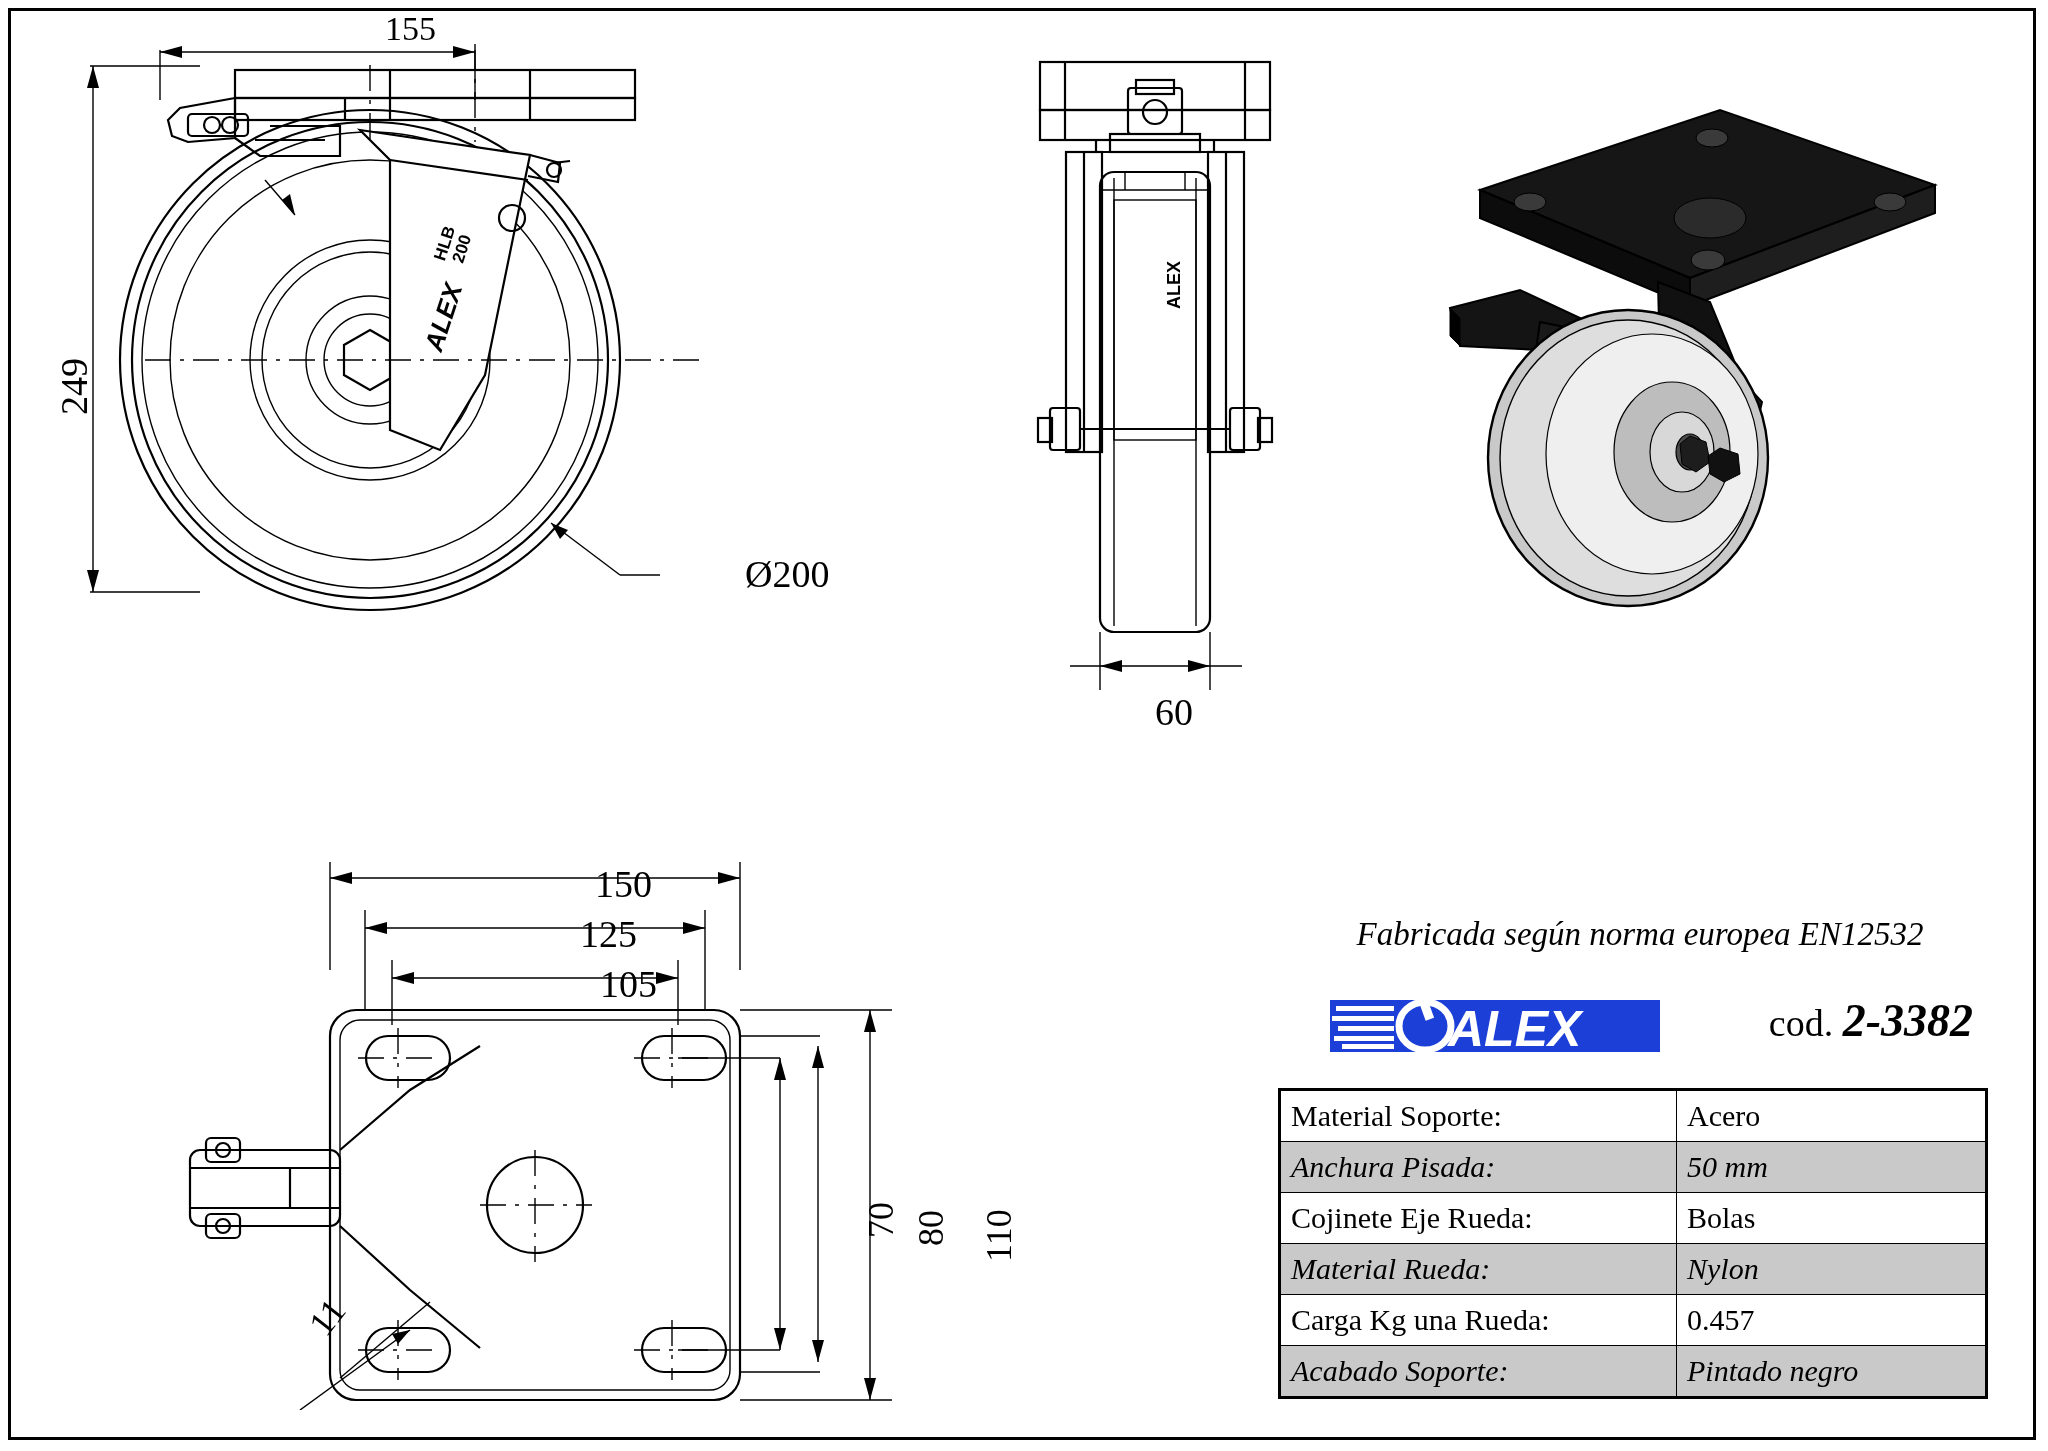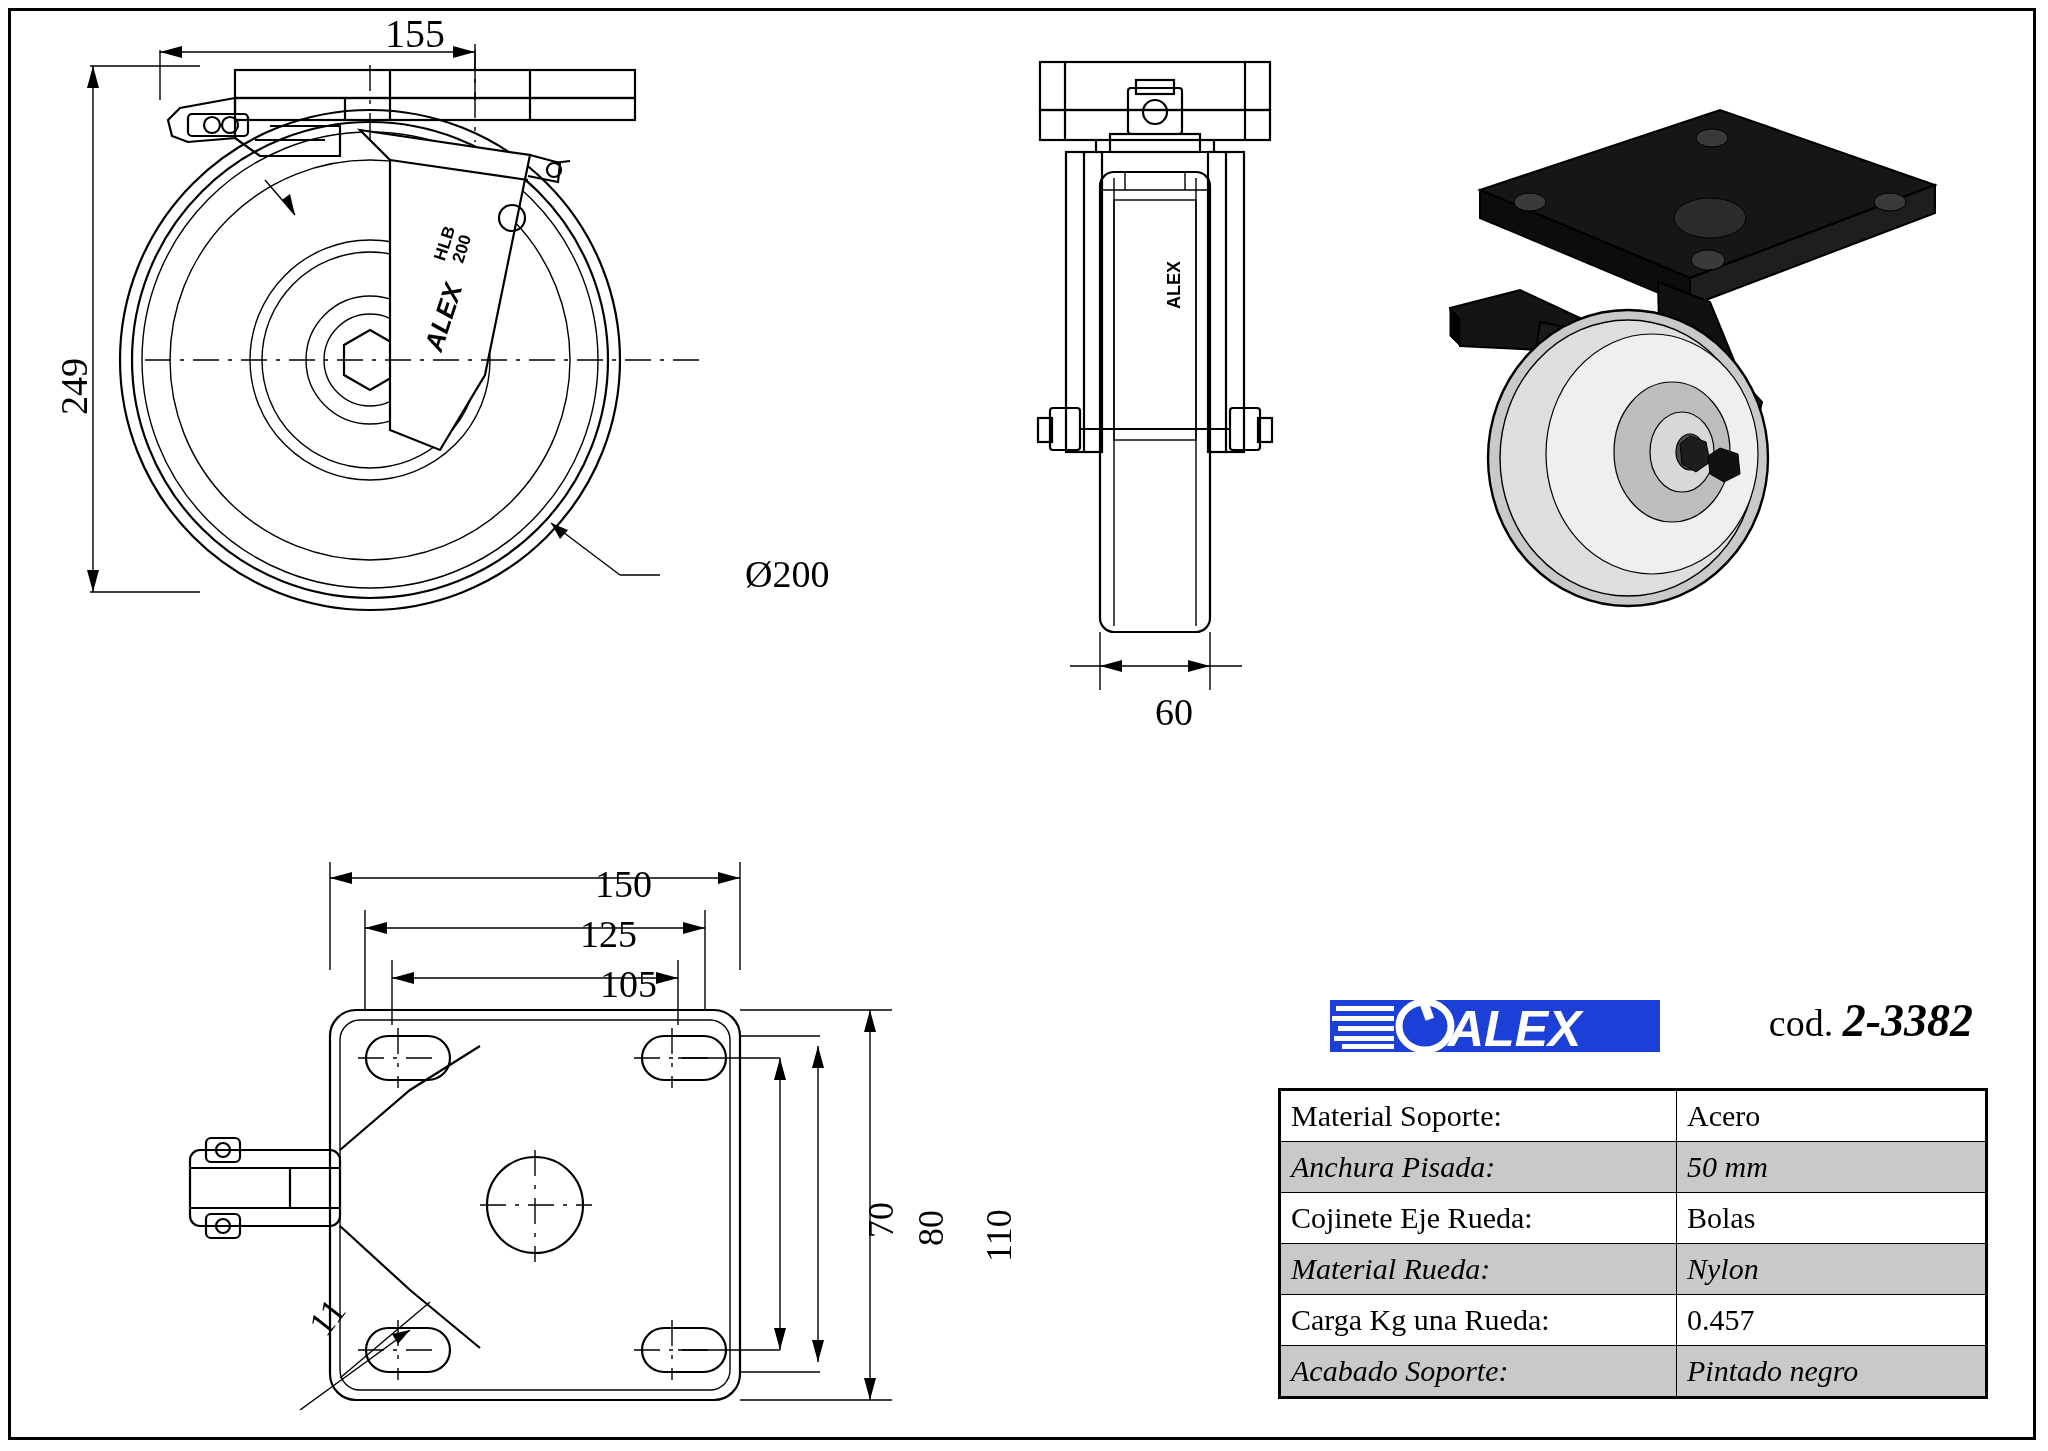--- a/index.html
+++ b/index.html
@@ -117,21 +117,21 @@
       <path d="M235,185 L222,170 L230,164 Z" fill="#000" stroke="none"></path>
     </g>
 
     <g class="ln thin">
       <line x1="491" y1="493" x2="560" y2="545"></line>
       <path d="M491,493 L508,500 L500,509 Z" fill="#000" stroke="none"></path>
       <line x1="560" y1="545" x2="600" y2="545"></line>
     </g>
   </svg>
 
-  <span class="dimtxt" style="left:385px;top:10px;font-size:40px;">155</span>
+  <span class="dimtxt" style="left:385px;top:10px;font-size:34px;">155</span>
   <span class="dimtxt" style="left:52px;top:415px;font-size:38px;transform:rotate(-90deg);transform-origin:left top;">249</span>
   <span class="dimtxt" style="left:745px;top:552px;font-size:38px;">Ø200</span>
 
   <svg width="330" height="700" style="position:absolute;left:1010px;top:40px;">
 
     <g class="ln med">
       <rect x="30" y="22" width="230" height="48"></rect>
       <rect x="30" y="70" width="230" height="30"></rect>
       <line x1="55" y1="22" x2="55" y2="100"></line>
       <line x1="235" y1="22" x2="235" y2="100"></line>
@@ -327,20 +327,23 @@
   </svg>
 
   <span class="dimtxt" style="left:595px;top:862px;font-size:38px;">150</span>
   <span class="dimtxt" style="left:580px;top:912px;font-size:38px;">125</span>
   <span class="dimtxt" style="left:600px;top:962px;font-size:38px;">105</span>
   <span class="dimtxt" style="left:860px;top:1238px;font-size:36px;transform:rotate(-90deg);transform-origin:left top;">70</span>
   <span class="dimtxt" style="left:910px;top:1246px;font-size:36px;transform:rotate(-90deg);transform-origin:left top;">80</span>
   <span class="dimtxt" style="left:978px;top:1262px;font-size:36px;transform:rotate(-90deg);transform-origin:left top;">110</span>
   <span class="dimtxt" style="left:300px;top:1318px;font-size:36px;transform:rotate(-52deg);transform-origin:left top;">11</span>
 
+  <div id="norma">
+    <span>Fabricada según norma europea </span><span class="small">EN12532</span>
+  </div>
 
   <div id="brandrow">
     <svg id="logo" width="400" height="72">
       <rect x="0" y="10" width="330" height="52" fill="#1c3fd8"></rect>
       <g fill="#ffffff">
         <rect x="6" y="16" width="58" height="5"></rect>
         <rect x="2" y="26" width="62" height="5"></rect>
         <rect x="8" y="36" width="56" height="5"></rect>
         <rect x="4" y="46" width="60" height="5"></rect>
         <rect x="12" y="54" width="52" height="5"></rect>

